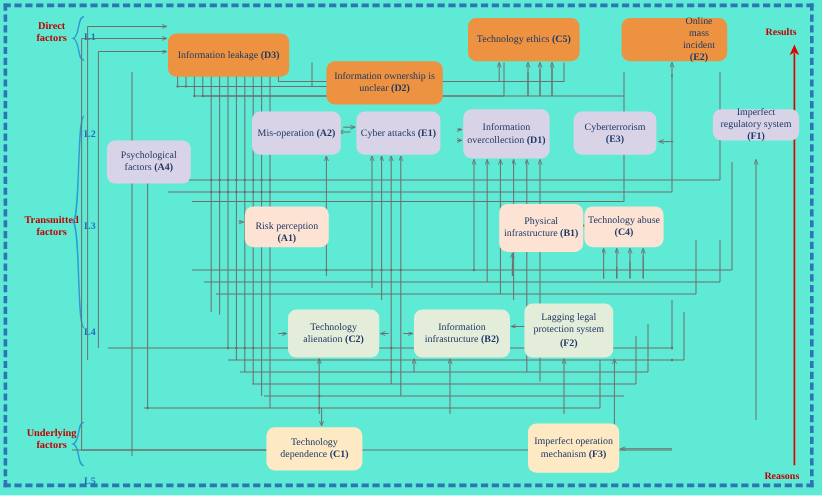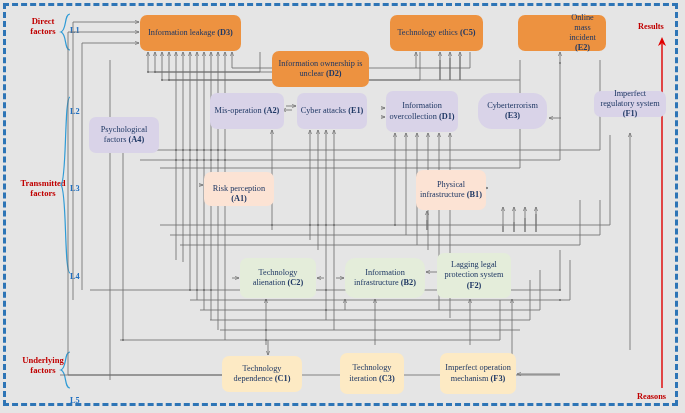--- a/index.html
+++ b/index.html
@@ -1,19 +1,19 @@
 <!DOCTYPE html>
 <html><head>
 <meta charset="utf-8">
 <style>
   html,body{margin:0;padding:0;background:#ffffff;}
   #root{
     position:relative;
     width:685px;height:413px;
-    background:#e5e5e5;
+    background:#5eead4;
     font-family:"Liberation Serif", serif;
     overflow:hidden;
   }
   
   #frame{
     position:absolute;left:3px;top:3px;
     width:675px;height:403px;
     border:3px dashed #2e75b6;
     box-sizing:border-box;
     pointer-events:none;
@@ -313,21 +313,21 @@
   <div class="lvl-label" style="left:70px;top:272px;">L4</div>
   <div class="lvl-label" style="left:70px;top:364px;margin-top:32px;">L5</div>
 
   <div class="axis-word" style="left:638px;top:22px;">Results</div>
   <div class="axis-word" style="left:637px;top:392px;">Reasons</div>
   <svg style="position:absolute;left:655px;top:36px;z-index:3;" width="14" height="352" viewBox="0 0 14 352">
     <line x1="7" y1="352" x2="7" y2="8" stroke="#e00000" stroke-width="1.4"></line>
     <path d="M7,1 L11,10 L7,7.5 L3,10 Z" fill="#e00000"></path>
   </svg>
 
-  <div class="node lvl1" style="left:140px;top:15px;width:101px;height:36px;">
+  <div class="node lvl1" style="left:140px;top:28px;width:101px;height:36px;">
       <span>Information leakage <b>(D3)</b></span>
     </div>
   <div class="node lvl1" style="left:272px;top:15px;width:97px;height:36px;margin-top:36px;">
       <span>Information ownership is unclear <b>(D2)</b></span>
     </div>
   <div class="node lvl1" style="left:390px;top:15px;width:93px;height:36px;">
       <span>Technology ethics <b>(C5)</b></span>
     </div>
   <div class="node lvl1" style="left:518px;top:15px;width:88px;height:36px;padding-left:44px;">
       <span>Online mass incident <b>(E2)</b></span>
@@ -338,47 +338,47 @@
     </div>
   <div class="node lvl2" style="left:210px;top:93px;width:74px;height:36px;">
       <span>Mis-operation <b>(A2)</b></span>
     </div>
   <div class="node lvl2" style="left:297px;top:93px;width:70px;height:36px;justify-content:center;">
       <span>Cyber attacks <b>(E1)</b></span>
     </div>
   <div class="node lvl2" style="left:386px;top:91px;width:72px;height:41px;">
       <span>Information overcollection <b>(D1)</b></span>
     </div>
-  <div class="node lvl2" style="left:478px;top:93px;width:69px;height:36px;border-radius:14px;">
+  <div class="node lvl2" style="left:478px;top:93px;width:69px;height:36px;">
       <span>Cyberterrorism <b>(E3)</b></span>
     </div>
   <div class="node lvl2" style="left:594px;top:91px;width:72px;height:26px;">
       <span>Imperfect regulatory system <b>(F1)</b></span>
     </div>
 
   <div class="node lvl3" style="left:204px;top:172px;width:70px;height:34px;align-items:flex-end;">
       <span>Risk perception <b>(A1)</b></span>
     </div>
   <div class="node lvl3" style="left:392px;top:170px;width:70px;height:40px;margin-left:24px;">
       <span>Physical infrastructure <b>(B1)</b></span>
     </div>
+  <div class="node lvl3" style="left:487px;top:172px;width:66px;height:34px;">
+      <span>Technology abuse <b>(C4)</b></span>
+    </div>
 
   <div class="node lvl4" style="left:240px;top:258px;width:76px;height:40px;">
       <span>Technology alienation <b>(C2)</b></span>
     </div>
-  <div class="node lvl4" style="left:345px;top:258px;width:80px;height:40px;border-radius:10px;">
+  <div class="node lvl4" style="left:345px;top:258px;width:80px;height:40px;">
       <span>Information infrastructure <b>(B2)</b></span>
     </div>
   <div class="node lvl4" style="left:437px;top:253px;width:74px;height:45px;">
       <span>Lagging legal protection system <b>(F2)</b></span>
     </div>
 
   <div class="node lvl5" style="left:222px;top:356px;width:80px;height:36px;">
       <span>Technology dependence <b>(C1)</b></span>
     </div>
-  <div class="node lvl5" style="left:340px;top:353px;width:64px;height:41px;">
-      <span>Technology iteration <b>(C3)</b></span>
-    </div>
   <div class="node lvl5" style="left:440px;top:353px;width:76px;height:41px;">
       <span>Imperfect operation mechanism <b>(F3)</b></span>
     </div>
 
 </div>
 
 </body></html>

